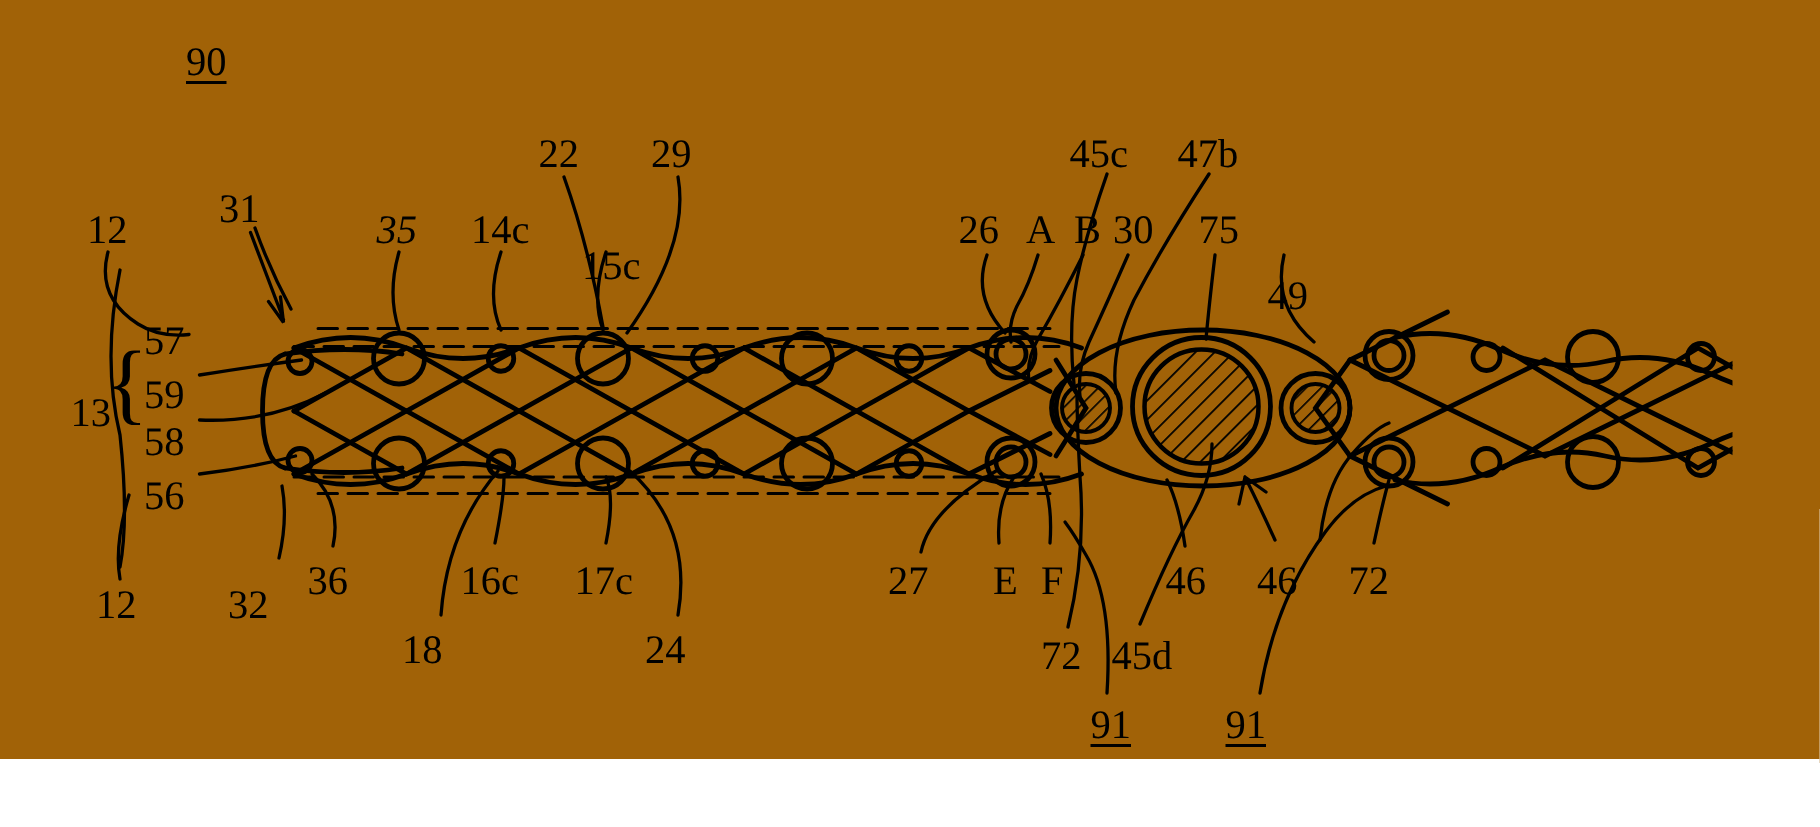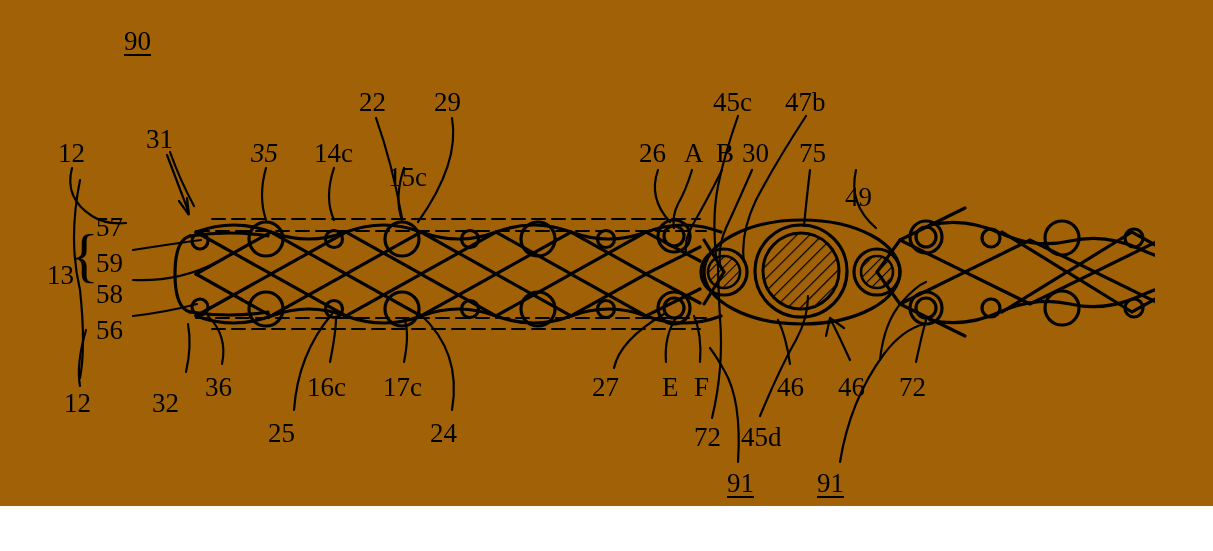--- a/index.html
+++ b/index.html
@@ -184,21 +184,21 @@
       <div class="lbl" style="left: 96px; top: 214px;">57</div>
       <div class="lbl" style="left: 47px; top: 262px;">13</div>
       <div class="lbl" style="left: 96px; top: 250px;">59</div>
       <div class="lbl" style="left: 96px; top: 281px;">58</div>
       <div class="lbl" style="left: 96px; top: 317px;">56</div>
       <div class="lbl" style="left: 64px; top: 390px;">12</div>
       <div class="lbl" style="left: 152px; top: 390px;">32</div>
       <div class="lbl" style="left: 205px; top: 374px;">36</div>
       <div class="lbl" style="left: 307px; top: 374px;">16c</div>
       <div class="lbl" style="left: 383px; top: 374px;">17c</div>
-      <div class="lbl" style="left: 268px; top: 420px;">25</div>
+      <div class="lbl" style="left: 268px; top: 420px;">18</div>
       <div class="lbl" style="left: 430px; top: 420px;">24</div>
       <div class="lbl" style="left: 592px; top: 374px;">27</div>
       <div class="lbl" style="left: 662px; top: 374px;">E</div>
       <div class="lbl" style="left: 694px; top: 374px;">F</div>
       <div class="lbl" style="left: 777px; top: 374px;">46</div>
       <div class="lbl" style="left: 838px; top: 374px;">46</div>
       <div class="lbl" style="left: 899px; top: 374px;">72</div>
       <div class="lbl" style="left: 694px; top: 424px;">72</div>
       <div class="lbl" style="left: 741px; top: 424px;">45d</div>
       <div class="lbl ul" style="left: 727px; top: 470px;">91</div>

